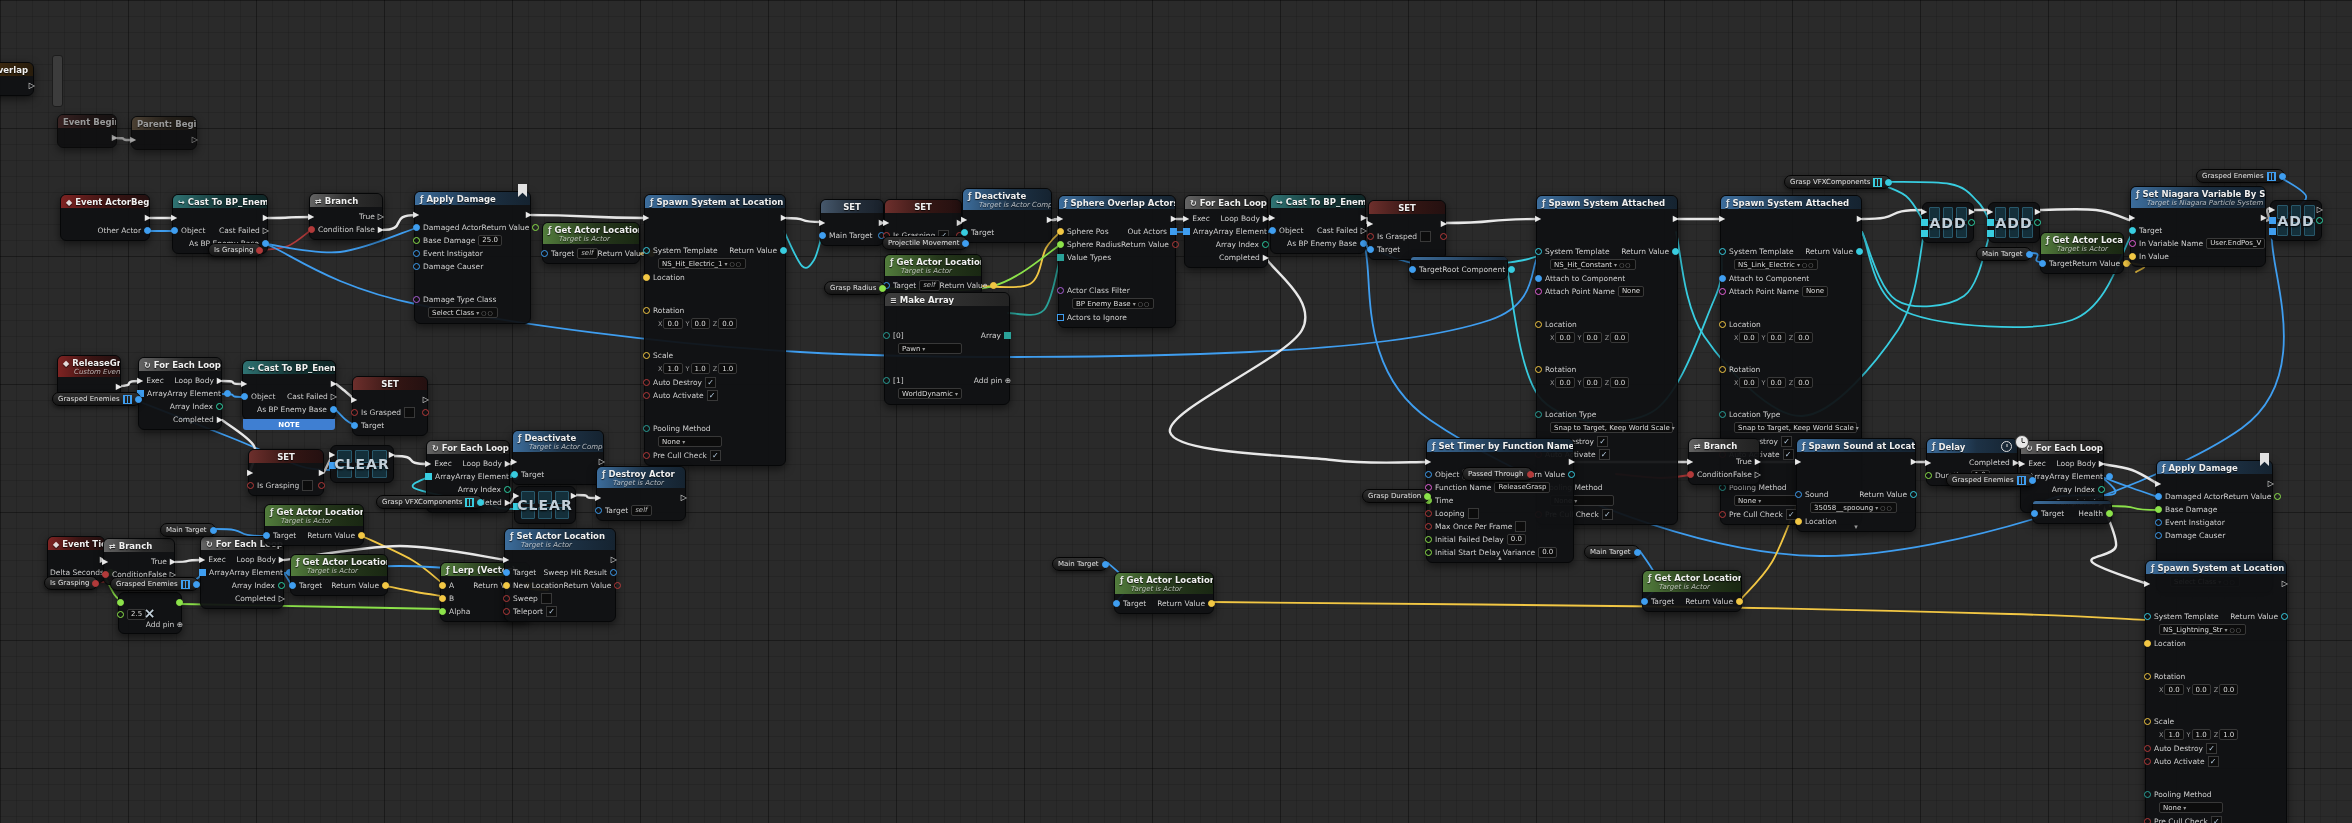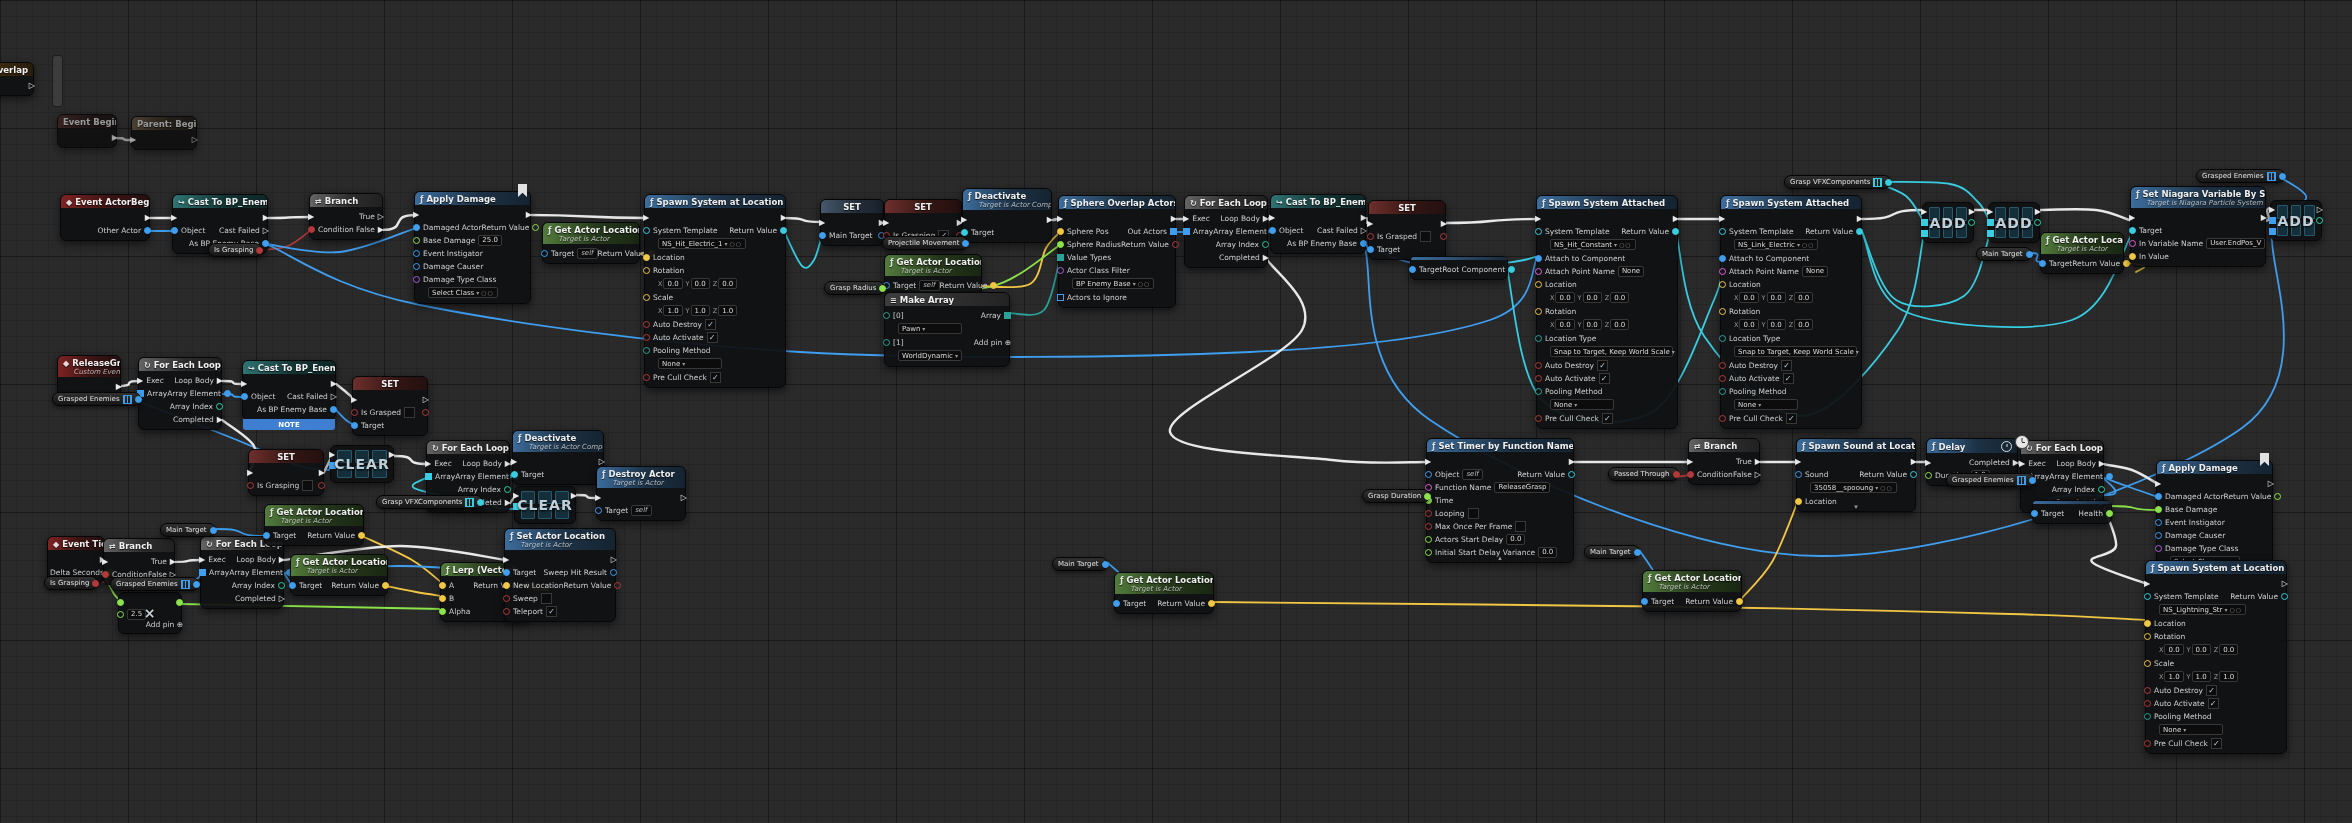--- a/index.html
+++ b/index.html
@@ -27,21 +27,21 @@
   .h-func{background:linear-gradient(90deg,#3c6d9c,#1d3246 55%,#152330);}
   .h-pure{background:linear-gradient(90deg,#527c3c,#26381c 55%,#192712);}
   .h-cast{background:linear-gradient(90deg,#2f7373,#143434 55%,#0f2727);}
   .h-macro{background:linear-gradient(90deg,#646464,#2d2d2d 55%,#212121);}
   .h-dark{background:linear-gradient(90deg,#3d3d3d,#232323);}
   .h-parent{background:linear-gradient(90deg,#8a5c26,#3c2910 55%,#281c0b);}
   .h-setb{background:linear-gradient(90deg,#6d2f2c,#321513 60%,#241010);}
   .h-seto{background:linear-gradient(90deg,#46586c,#222c38 60%,#1a222c);}
   .body{padding:3px 0 3px 0;position:relative;}
   .row{display:flex;justify-content:space-between;align-items:center;min-height:13px;padding:0 2px;font-size:7.5px;line-height:1;position:relative;}
-  .col{display:block;}
+  .col{display:block;margin-top:20px;}
   .line2{margin:1px 4px 2px 13px;display:flex;align-items:center;gap:2px;}
   .pl,.pr{display:flex;align-items:center;gap:3px;}
   .pl{margin-left:-4px;}.pr{margin-right:-4px;margin-left:auto;}
   .pe{font-size:8px;color:#e8e8e8;line-height:1;}
   .pd{width:7px;height:7px;border-radius:50%;border:1.6px solid var(--c);box-sizing:border-box;flex:none;}
   .pd.f{background:var(--c);}
   .ps{width:7px;height:7px;border:1.6px solid var(--c);box-sizing:border-box;flex:none;}
   .ps.f{background:var(--c);}
   .lbl{white-space:nowrap;color:#cfcfcf;}
   .fx{background:#0c0c0c;border:1px solid #383838;color:#ddd;font-size:7px;padding:0 3px;border-radius:2px;
@@ -1922,21 +1922,21 @@
           <div class="row">
             <div class="pl">
               <span class="pd" style="--c: #b23a3a;"></span>
               <span class="lbl">Max Once Per Frame</span>
               <span class="chk"></span>
             </div>
           </div>
           <div class="row">
             <div class="pl">
               <span class="pd" style="--c: #8ce24a;"></span>
-              <span class="lbl">Actors Start Delay</span>
+              <span class="lbl">Initial Failed Delay</span>
               <span class="fx">
                 <span>0.0</span>
               </span>
             </div>
           </div>
           <div class="row">
             <div class="pl">
               <span class="pd" style="--c: #8ce24a;"></span>
               <span class="lbl">Initial Start Delay Variance</span>
               <span class="fx">
@@ -2388,21 +2388,21 @@
         <span class="pd f" style="--c: #3f9ef0;"></span>
       </div>
       <div class="pill" style="left: 160px; top: 523px;">
         <span>Main Target</span>
         <span class="pd f" style="--c: #3f9ef0;"></span>
       </div>
       <div class="pill" style="left: 1362px; top: 489px;">
         <span>Grasp Duration</span>
         <span class="pd f" style="--c: #8ce24a;"></span>
       </div>
-      <div class="pill" style="left: 1608px; top: 467px;">
+      <div class="pill" style="left: 1462px; top: 467px;">
         <span>Passed Through</span>
         <span class="pd f" style="--c: #b23a3a;"></span>
       </div>
       <div class="pill" style="left: 1946px; top: 473px;">
         <span>Grasped Enemies</span>
         <span class="arrico" style="--c: #3f9ef0;"></span>
         <span class="pd f" style="--c: #3f9ef0;"></span>
       </div>
       <div class="pill" style="left: 1052px; top: 557px;">
         <span>Main Target</span>

